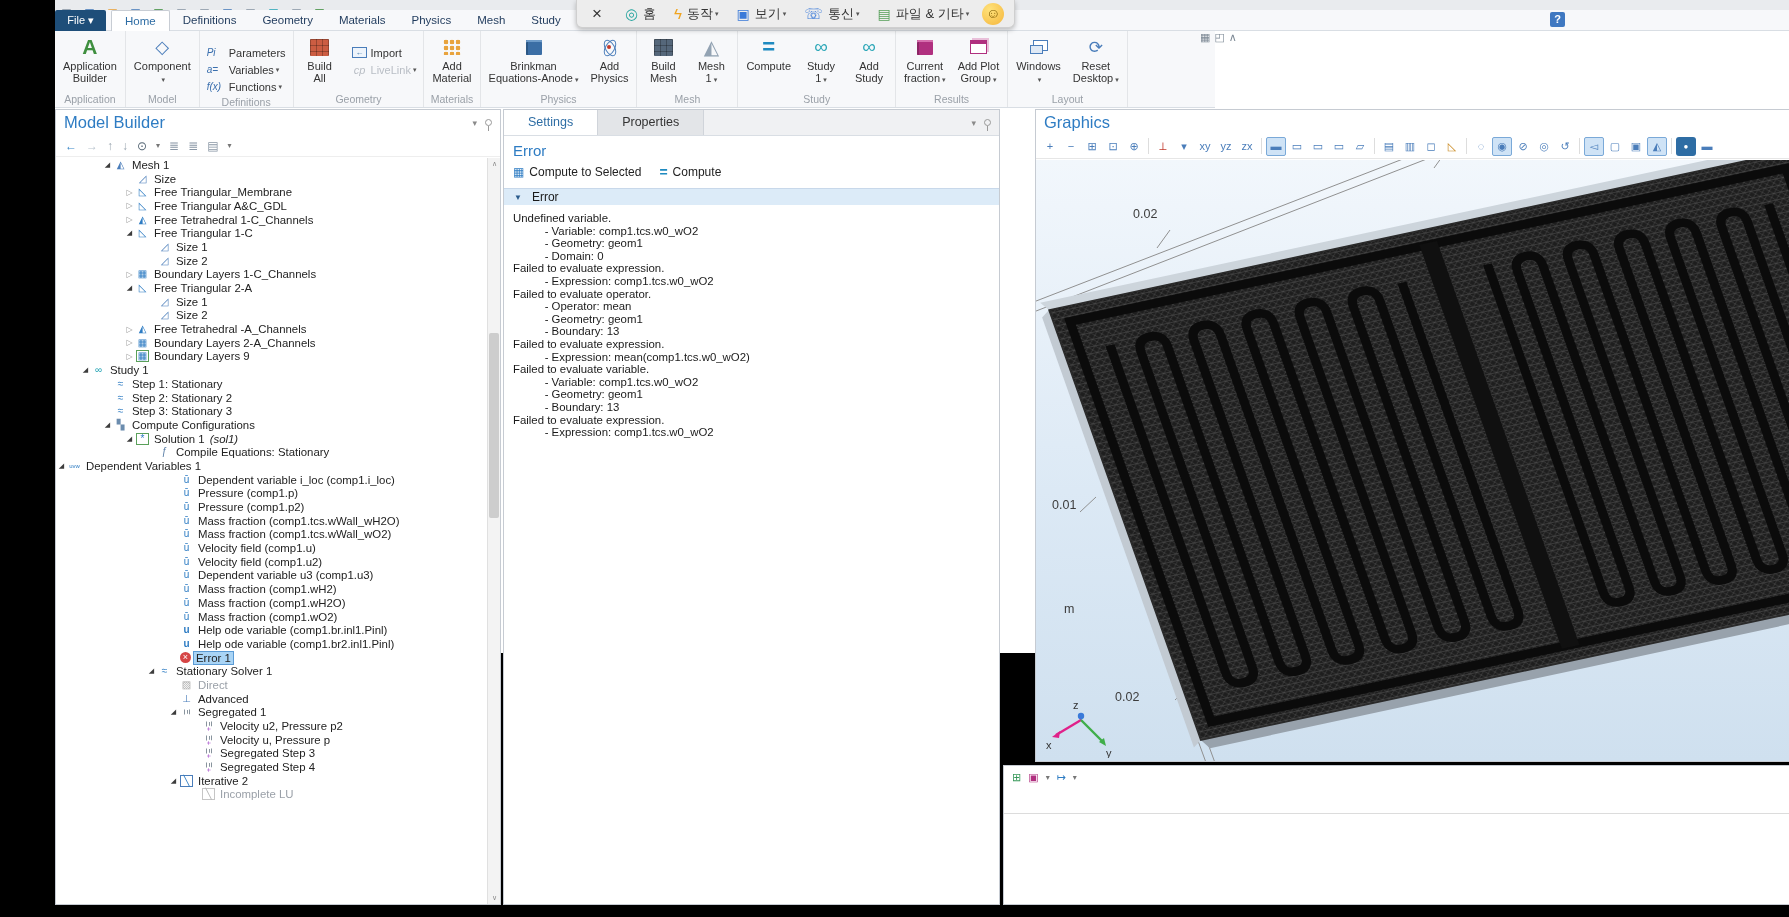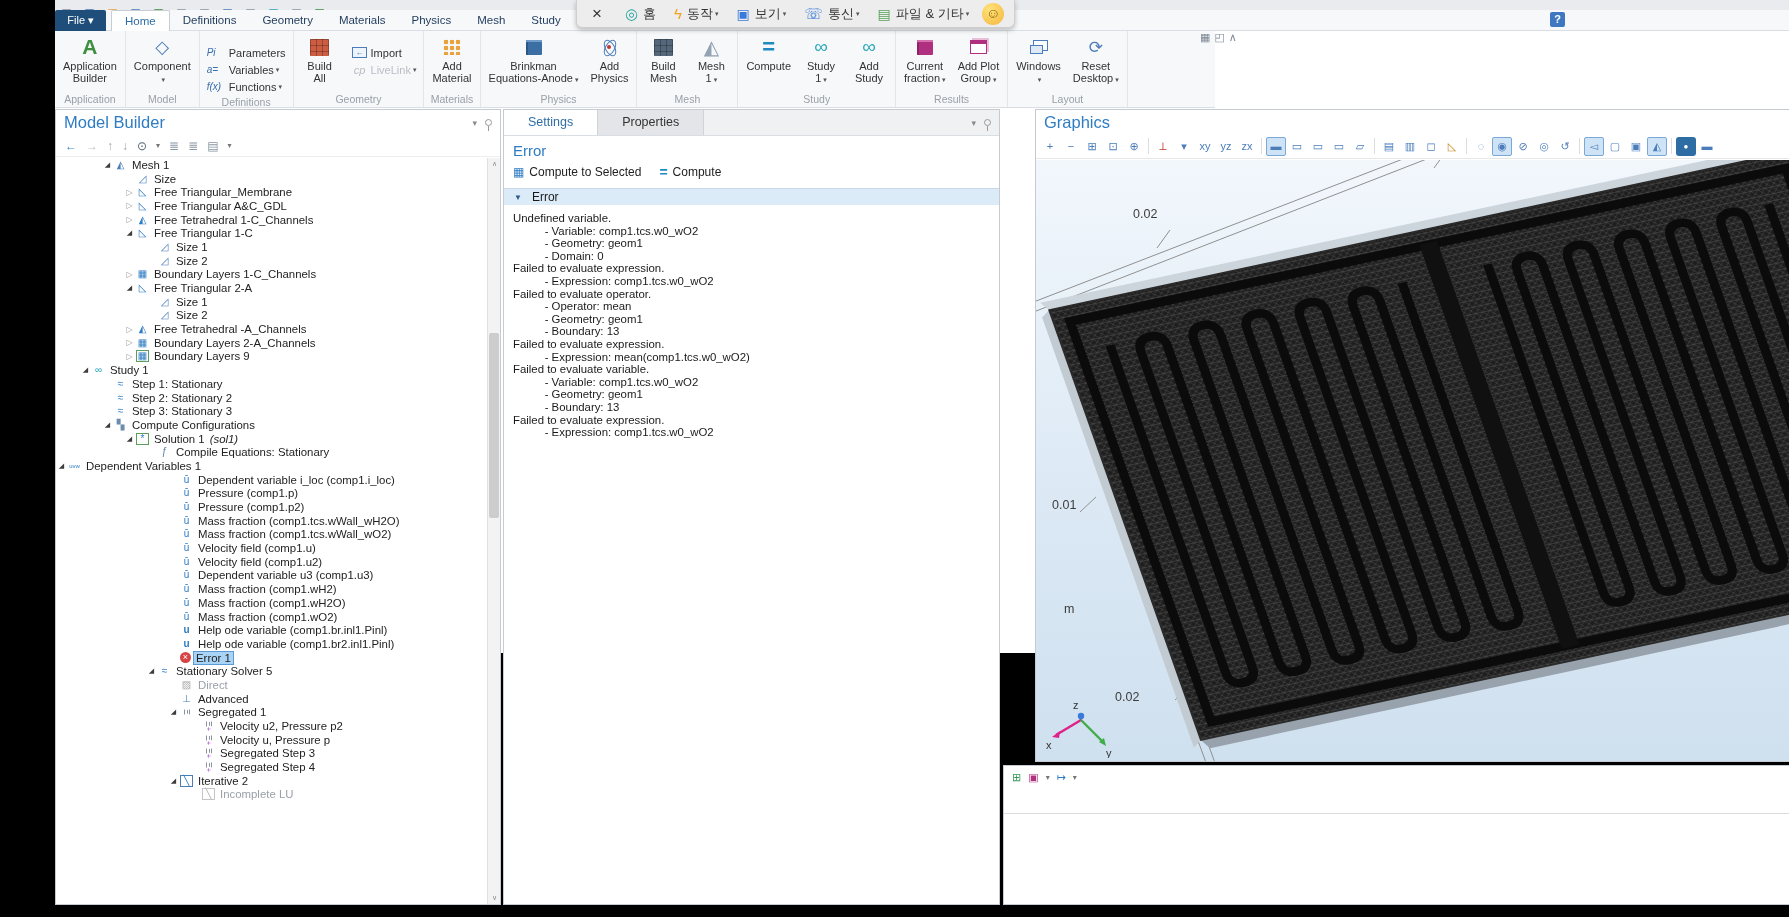--- a/index.html
+++ b/index.html
@@ -587,21 +587,21 @@
           <span class="tlbl">Help ode variable (comp1.br2.inl1.Pinl)</span>
         </div>
         <div class="trow sel" style="padding-left: 112px;">
           <span class="tw "></span>
           <span class="ticon" style="color: rgb(255, 255, 255); background: rgb(214, 69, 69); border-radius: 50%; width: 11px; height: 11px; font-size: 9px;">×</span>
           <span class="tlbl">Error 1</span>
         </div>
         <div class="trow" style="padding-left: 90px;">
           <span class="tw open">◢</span>
           <span class="ticon" style="color: rgb(46, 124, 195);">≈</span>
-          <span class="tlbl">Stationary Solver 5</span>
+          <span class="tlbl">Stationary Solver 1</span>
         </div>
         <div class="trow dis" style="padding-left: 112px;">
           <span class="tw "></span>
           <span class="ticon" style="color: rgb(168, 168, 168);">▨</span>
           <span class="tlbl">Direct</span>
         </div>
         <div class="trow" style="padding-left: 112px;">
           <span class="tw "></span>
           <span class="ticon" style="color: rgb(74, 125, 186);">⊥</span>
           <span class="tlbl">Advanced</span>

